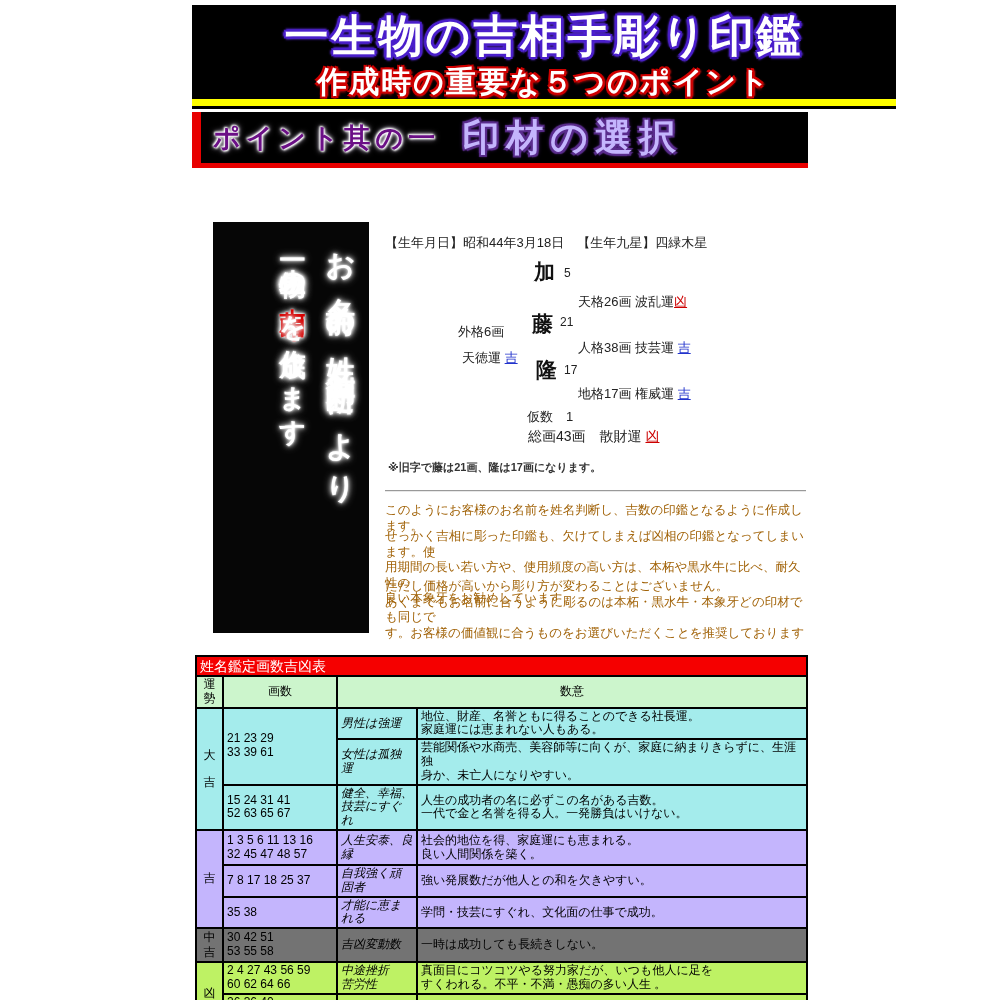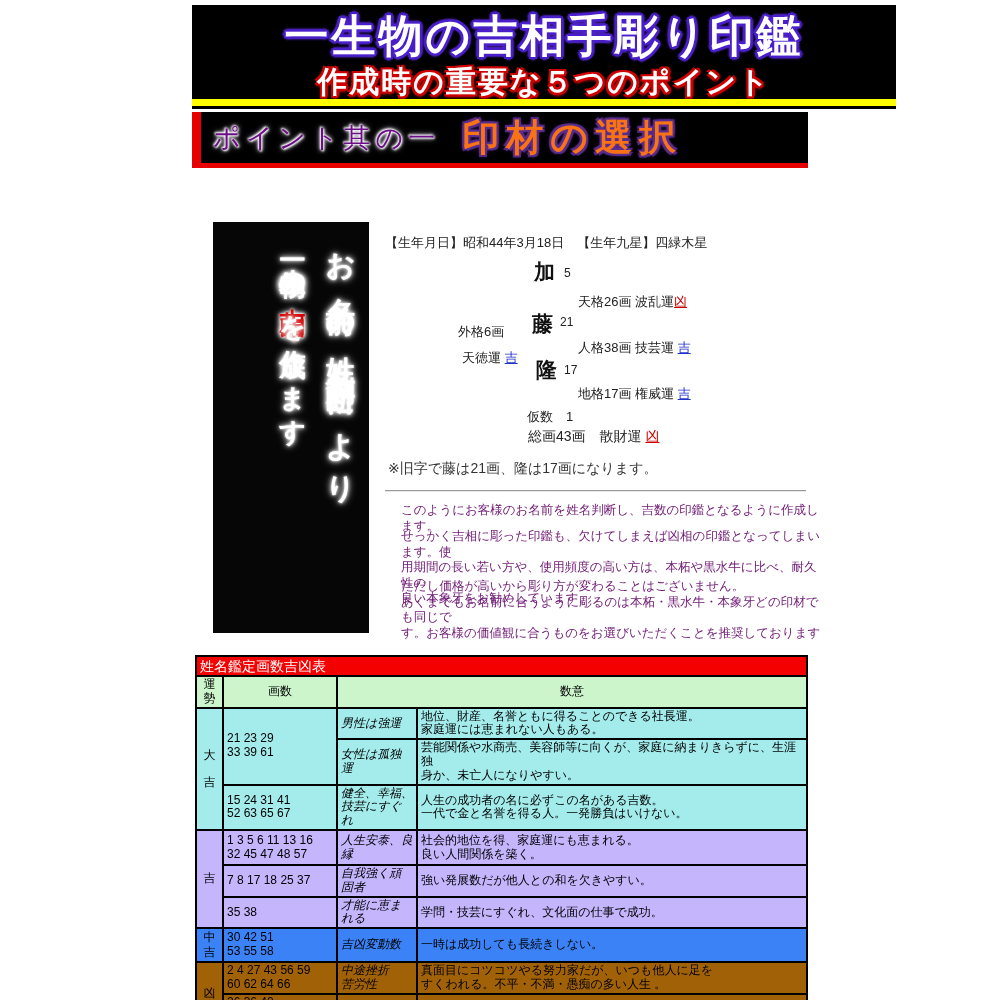--- a/index.html
+++ b/index.html
@@ -14,24 +14,24 @@
                  0 -3px 2px #5a2be0, 0 3px 2px #5a2be0, -3px 0 2px #5a2be0, 3px 0 2px #5a2be0; }
   #hdr1-line2 { margin-top:-4px; font-size:30px; font-weight:bold; letter-spacing:2px; color:#fff;
     text-shadow:-2px -2px 0 #cf0000, 2px -2px 0 #cf0000, -2px 2px 0 #cf0000, 2px 2px 0 #cf0000,
                  0 3px 3px #e01010, 3px 0 2px #e01010; }
   #hdr1-yellowbar { position:absolute; left:0; right:0; bottom:3px; height:7px; background:#ffff00; }
 
   
   #hdr2 { position:absolute; left:192px; top:112px; width:616px; height:56px; background:#000;
           border-left:9px solid #e80000; border-bottom:5px solid #e80000;
           display:flex; align-items:center; }
-  #hdr2-badge { margin-left:12px; font-size:27px; font-weight:normal; letter-spacing:5px; color:#6b0f86;
+  #hdr2-badge { margin-left:12px; font-size:27px; font-weight:bold; letter-spacing:5px; color:#6b0f86;
     font-family:"DejaVu Sans",sans-serif;
     text-shadow:0 0 2px #fff, 0 0 4px #fff, 1px 1px 2px #fff, -1px -1px 2px #fff, 0 0 6px #e8d8ff; }
-  #hdr2-title { margin-left:22px; font-size:37px; font-weight:bold; letter-spacing:7px; color:#f97316;
+  #hdr2-title { margin-left:22px; font-size:37px; font-weight:bold; letter-spacing:7px; color:#c4b5fd;
     text-shadow:-2px -2px 1px #5b2d8e, 2px -2px 1px #5b2d8e, -2px 2px 1px #5b2d8e, 2px 2px 1px #5b2d8e, 0 0 5px #7a3fc0; }
 
   
   #intro { position:absolute; left:192px; top:181px; font-size:13px; color:#2733c4; }
 
   
   #vbanner { position:absolute; left:213px; top:222px; width:156px; height:411px; background:#060606;
              writing-mode:vertical-rl; text-orientation:upright; padding-top:10px;
              font-family:"DejaVu Serif","Liberation Serif",serif; font-weight:bold; color:#fff; }
   .vb-col1 { margin:0 8px 0 10px; font-size:29px; letter-spacing:9px;
@@ -40,37 +40,37 @@
     text-shadow:0 0 2px #fff, 0 0 5px #fff, 0 0 8px #cfcfcf; }
   .vb-red { color:#d80000; text-shadow:0 0 2px #fff, 0 0 4px #fff, 0 0 7px #e8e8e8; }
 
   
   .an { position:absolute; font-size:13px; color:#222; white-space:nowrap; }
   .an-big { font-size:21px; font-weight:bold; color:#111; }
   .an-num { font-size:12px; color:#222; }
   .v-kyo { color:#cc0000; text-decoration:underline; }
   .v-kichi { color:#2233cc; text-decoration:underline; }
   #an-sokaku { font-size:14px; }
-  #an-note { font-size:14px; color:#333; }
+  #an-note { font-size:11px; color:#333;font-weight:bold; }
   #an-hr { position:absolute; left:385px; top:490px; width:421px; height:2px;
            border-top:1px solid #999; border-bottom:1px solid #e8e8e8; }
 
   
-  .para { position:absolute; left:401px; width:424px; font-size:12.5px; line-height:1.24; color:#701a75; white-space:pre-line; }
+  .para { position:absolute; left:385px; width:424px; font-size:12.5px; line-height:1.24; color:#a16207; white-space:pre-line; }
 
   
   #ftable { position:absolute; left:195px; top:655px; width:611px; border-collapse:collapse; table-layout:fixed;
             font-size:12px; line-height:1.15; color:#000; }
   #ftable td, #ftable th { border:2px solid #000; padding:1px 3px; vertical-align:middle; font-weight:normal; }
   .t-title { background:#f50000; color:#fff; text-align:left; font-size:14px; font-weight:bold; height:18px; }
   .t-head  { background:#ccf5cc; text-align:center; height:17px; }
   .bg-dk { background:#a4ecec; }
   .bg-k  { background:#c4b5fd; }
-  .bg-ck { background:#3b82f6; }
-  .bg-ky { background:#a16207; }
+  .bg-ck { background:#737373; }
+  .bg-ky { background:#bef264; }
   .pre { white-space:pre-line; }
   .unsei-cell { text-align:center; padding:0; }
   .unsei-v { display:inline-block; width:14px; word-break:break-all; line-height:2.2; }
   .unsei-v.tight { line-height:1.25; }
   .lab { overflow:hidden;font-style:italic; }
 </style>
 </head>
 <body>
 
 <div id="page">

